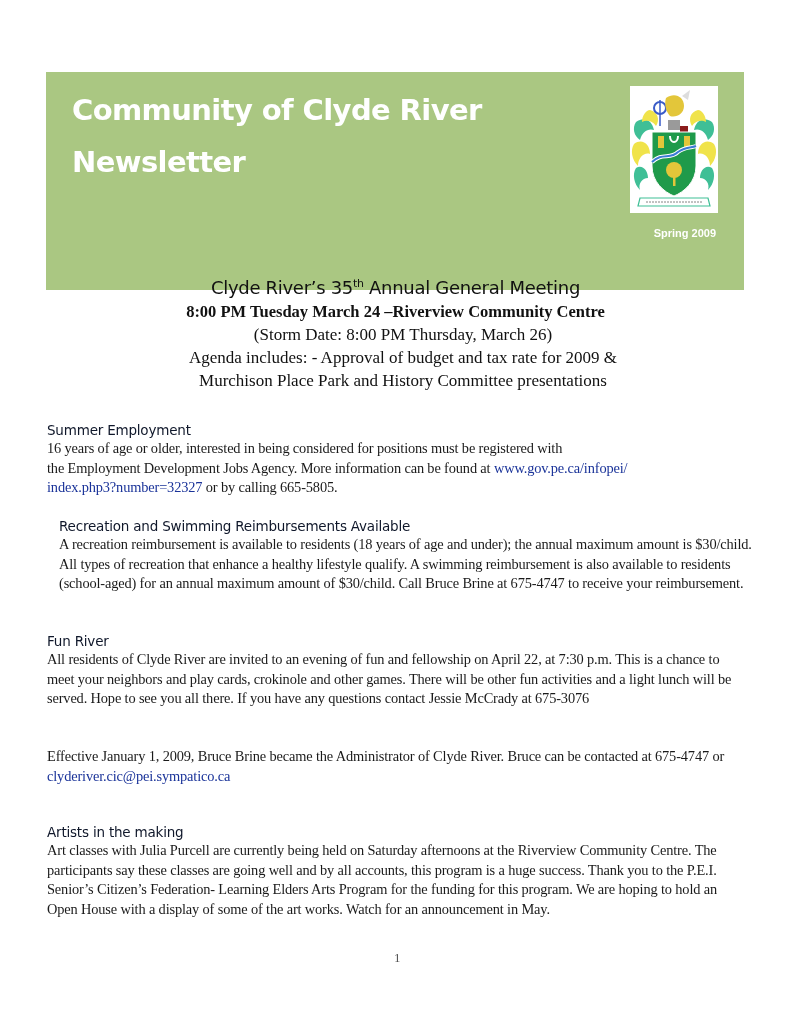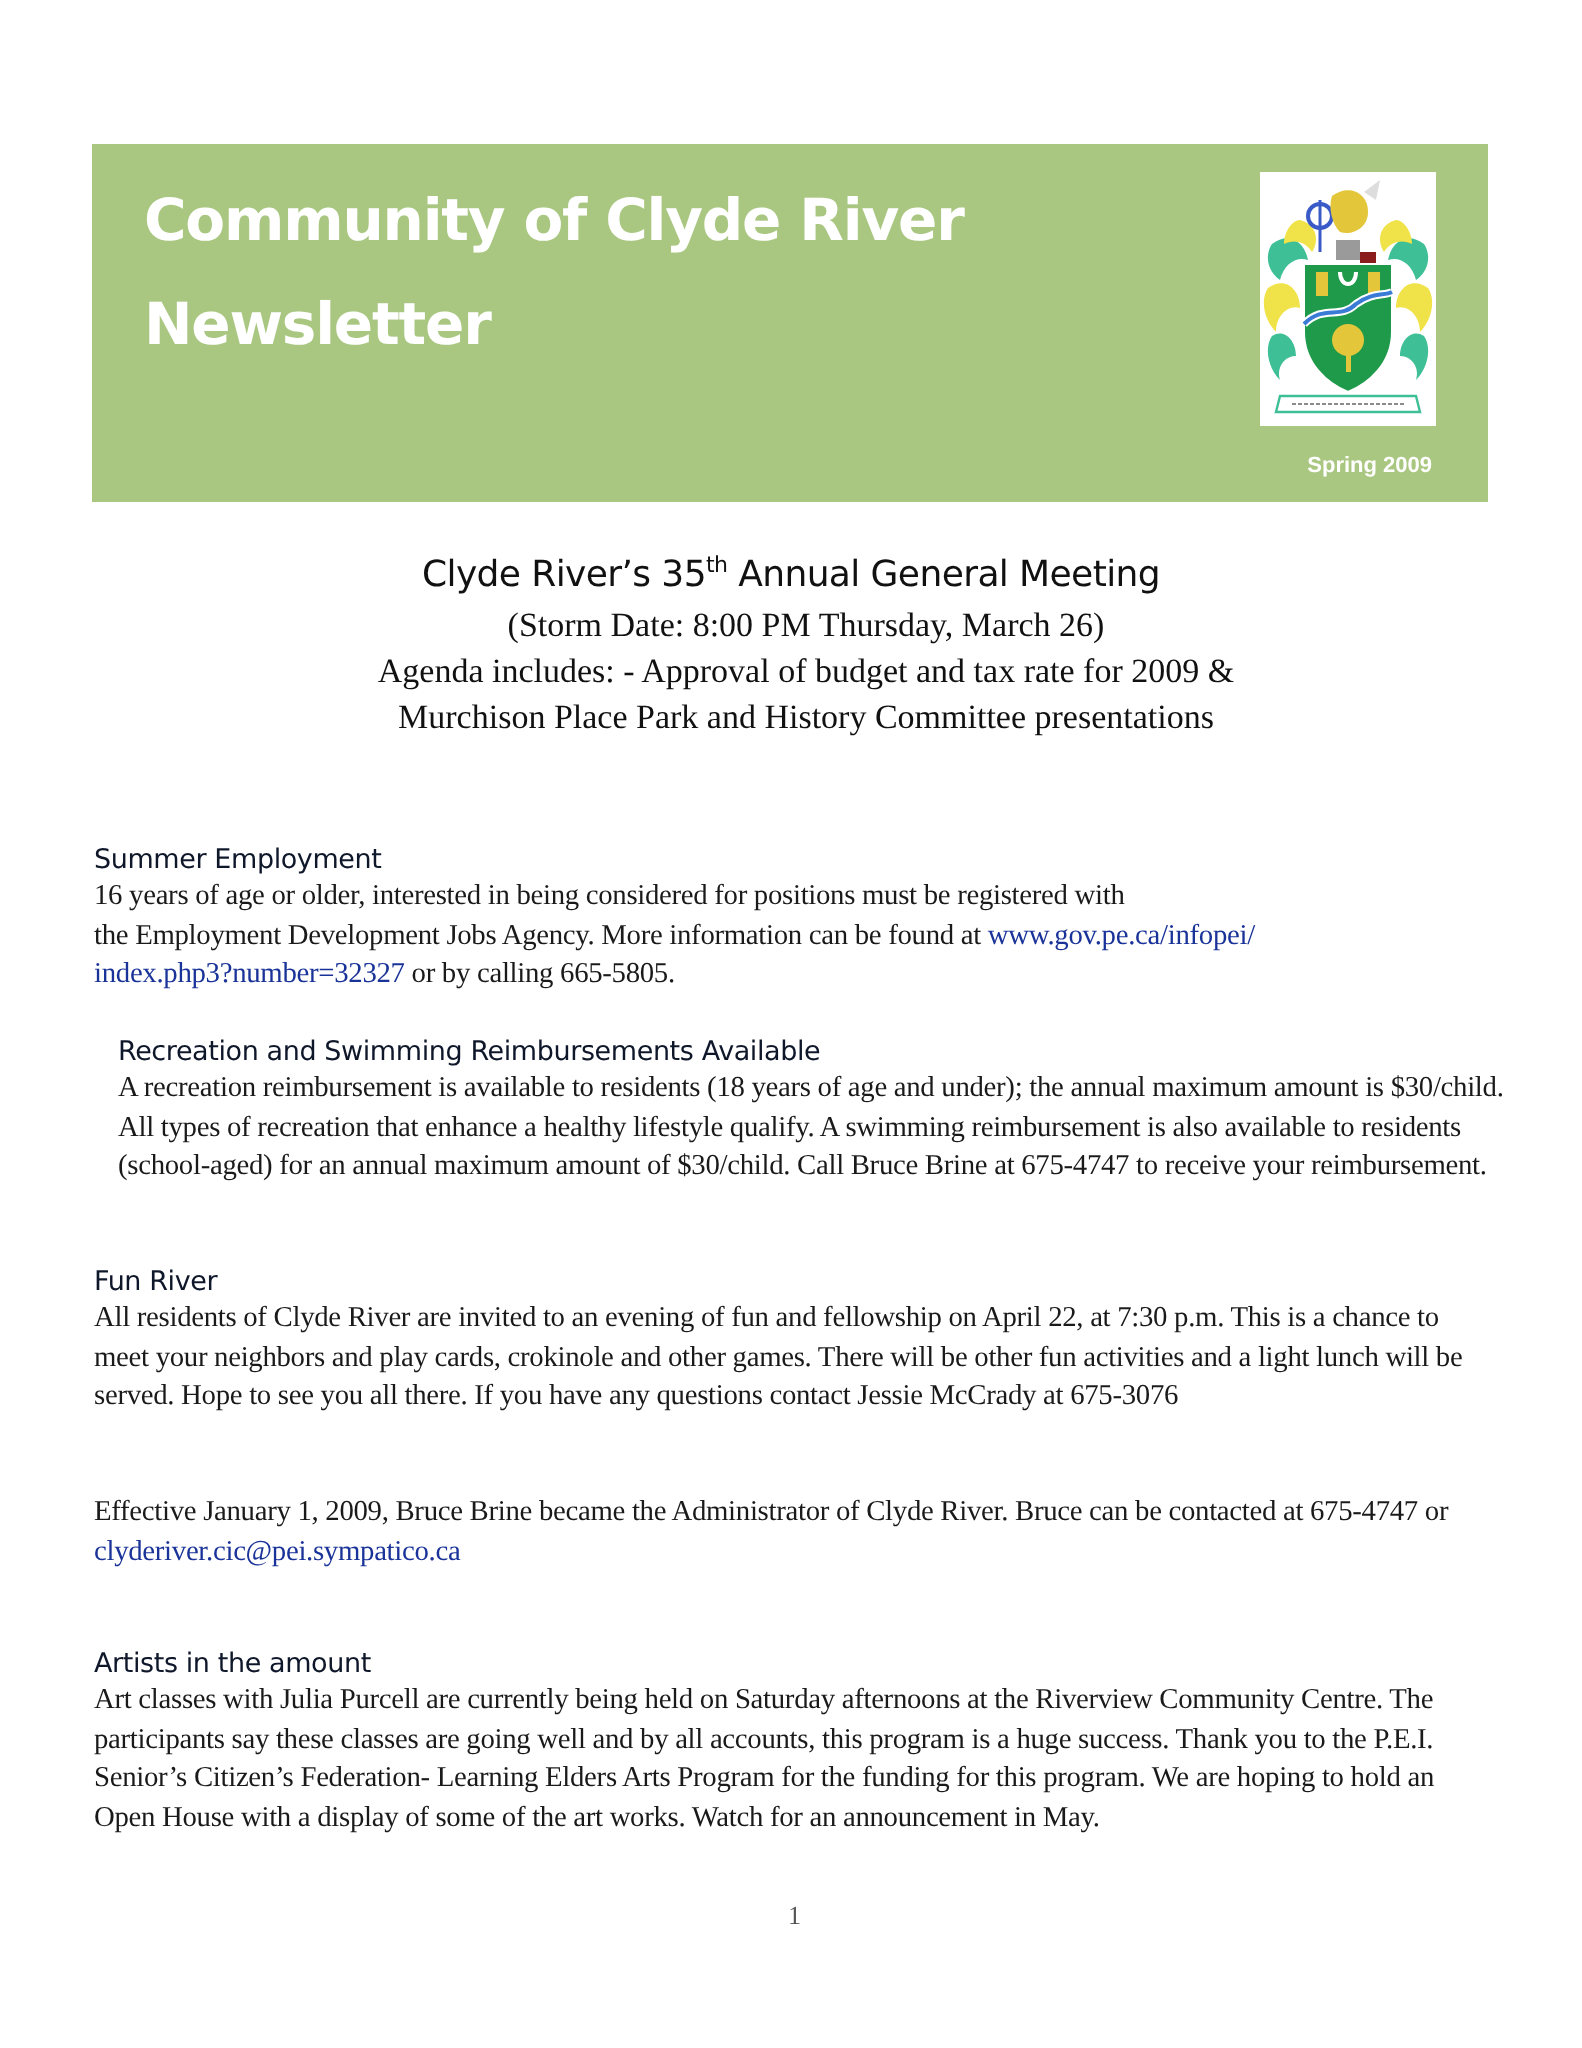--- a/index.html
+++ b/index.html
@@ -1,18 +1,18 @@
 <!DOCTYPE html>
 <html><head>
   <meta charset="utf-8">
   <style>
     html, body { margin: 0; padding: 0; background: #ffffff; }
     body { width: 791px; height: 1024px; position: relative; overflow: hidden; }
     .banner {
-      position: absolute; left: 46px; top: 72px; width: 698px; height: 179px;
+      position: absolute; left: 46px; top: 72px; width: 698px; height: 218px;
       background: #aac782;
     }
     .banner-title {
       position: absolute; left: 26px; top: 12px;
       font-family: "DejaVu Sans", sans-serif; font-size: 29px; font-weight: bold;
       color: #ffffff; line-height: 52px; letter-spacing: -0.6px;
     }
     .crest {
       position: absolute; left: 584px; top: 14px; width: 88px; height: 127px;
       background: #ffffff;
@@ -77,20 +77,21 @@
 
       <path d="M10 112 L78 112 L80 120 L8 120 Z" fill="#ffffff" stroke="#3fbf96" stroke-width="1.2"></path>
       <line x1="16" y1="116" x2="72" y2="116" stroke="#666" stroke-width="0.8" stroke-dasharray="2 1"></line>
     </svg>
   </div>
   <div class="issue">Spring 2009</div>
 </div>
 
 <div class="meeting">
   <div class="m-title"><span>Clyde River’s 35</span><sup>th</sup><span> Annual General Meeting</span></div>
+  <div class="m-when">8:00 PM Tuesday March 24 –Riverview Community Centre</div>
   <div class="m-line">(Storm Date: 8:00 PM Thursday, March 26)</div>
   <div class="m-line">Agenda includes: - Approval of budget and tax rate for 2009 &amp;</div>
   <div class="m-line">Murchison Place Park and History Committee presentations</div>
 </div>
 
 <div class="section" style="top:421px;">
   <h2>Summer Employment</h2>
   <p><span>16 years of age or older, interested in being considered for positions must be registered with</span><br><span>the Employment Development Jobs Agency.  More information can be found at </span><a class="link"><span>www.gov.pe.ca/infopei/</span><br><span>index.php3?number=32327</span></a><span> or by calling 665-5805.</span></p>
 </div>
 
@@ -102,17 +103,17 @@
 <div class="section" style="top:632px;">
   <h2>Fun River</h2>
   <p>All residents of Clyde River are invited to an evening of fun and fellowship on April 22, at 7:30 p.m.  This is a chance to meet your neighbors and play cards, crokinole and other games. There will be other fun activities and a light lunch will be served. Hope to see you all there. If you have any questions contact Jessie McCrady at 675-3076</p>
 </div>
 
 <div class="section" style="top:747px;">
   <p><span>Effective January 1, 2009, Bruce Brine became the Administrator of Clyde River.  Bruce can be contacted at 675-4747 or </span><a class="link">clyderiver.cic@pei.sympatico.ca</a></p>
 </div>
 
 <div class="section" style="top:823px;">
-  <h2>Artists in the amount</h2>
+  <h2>Artists in the making</h2>
   <p>Art classes with Julia Purcell are currently being held on Saturday afternoons at the Riverview Community Centre. The participants say these classes are going well and by all accounts, this program is a huge success. Thank you to the P.E.I. Senior’s Citizen’s Federation- Learning Elders Arts Program for the funding for this program.  We are hoping to hold an Open House with a display of some of the art works.  Watch for an announcement in May.</p>
 </div>
 
 <div class="page-num">1</div>
 
 </body></html>

